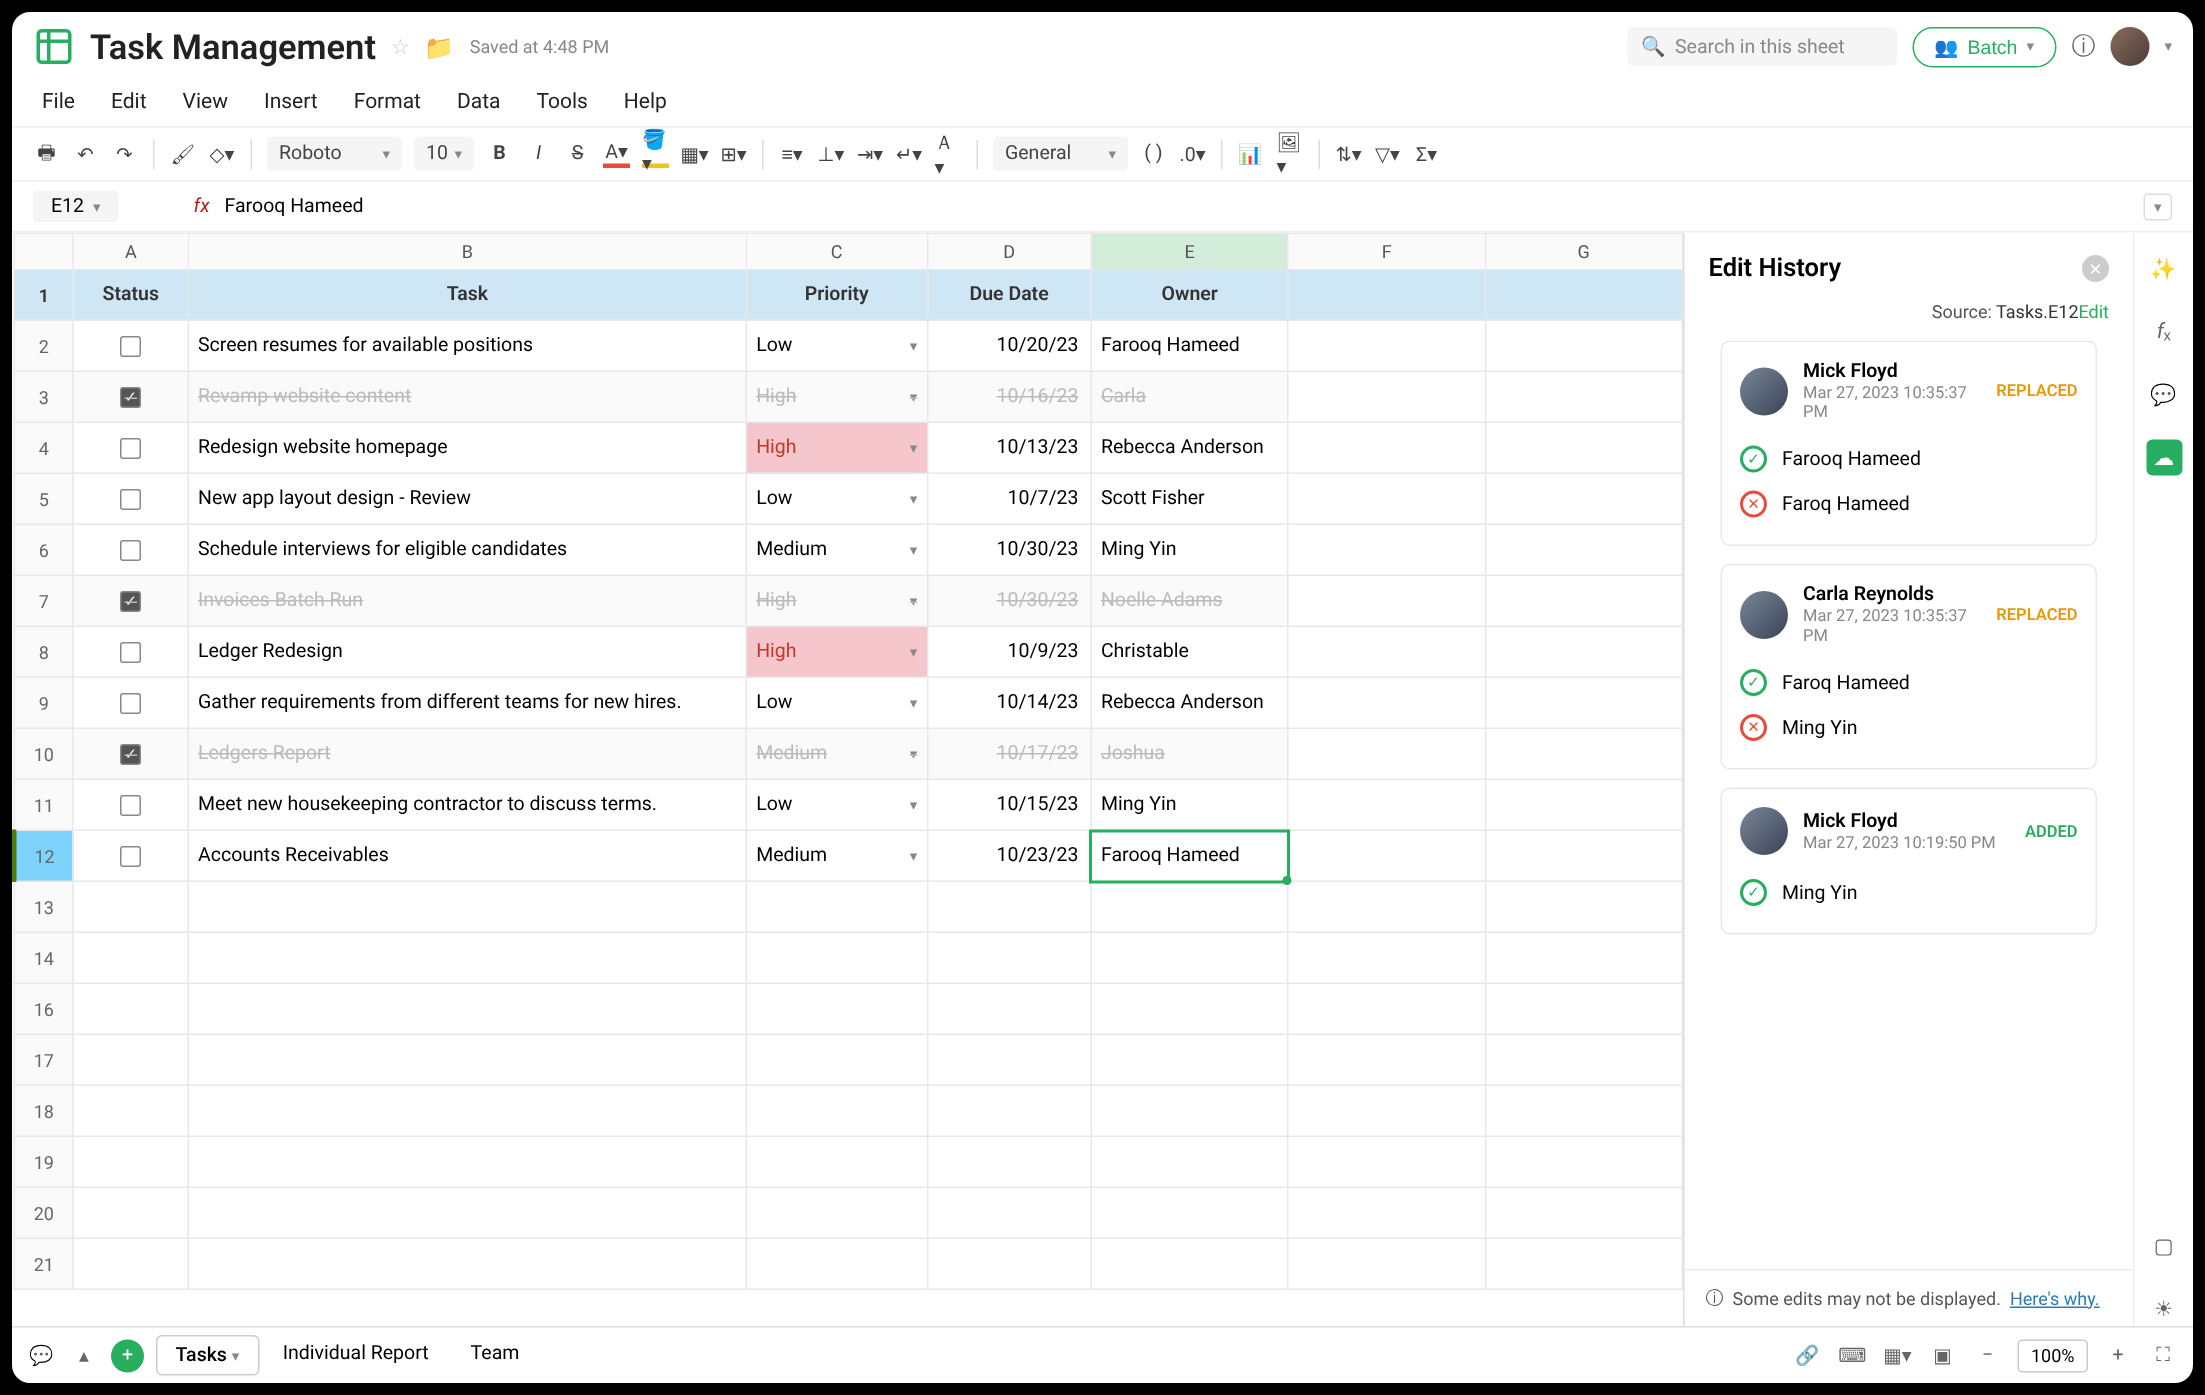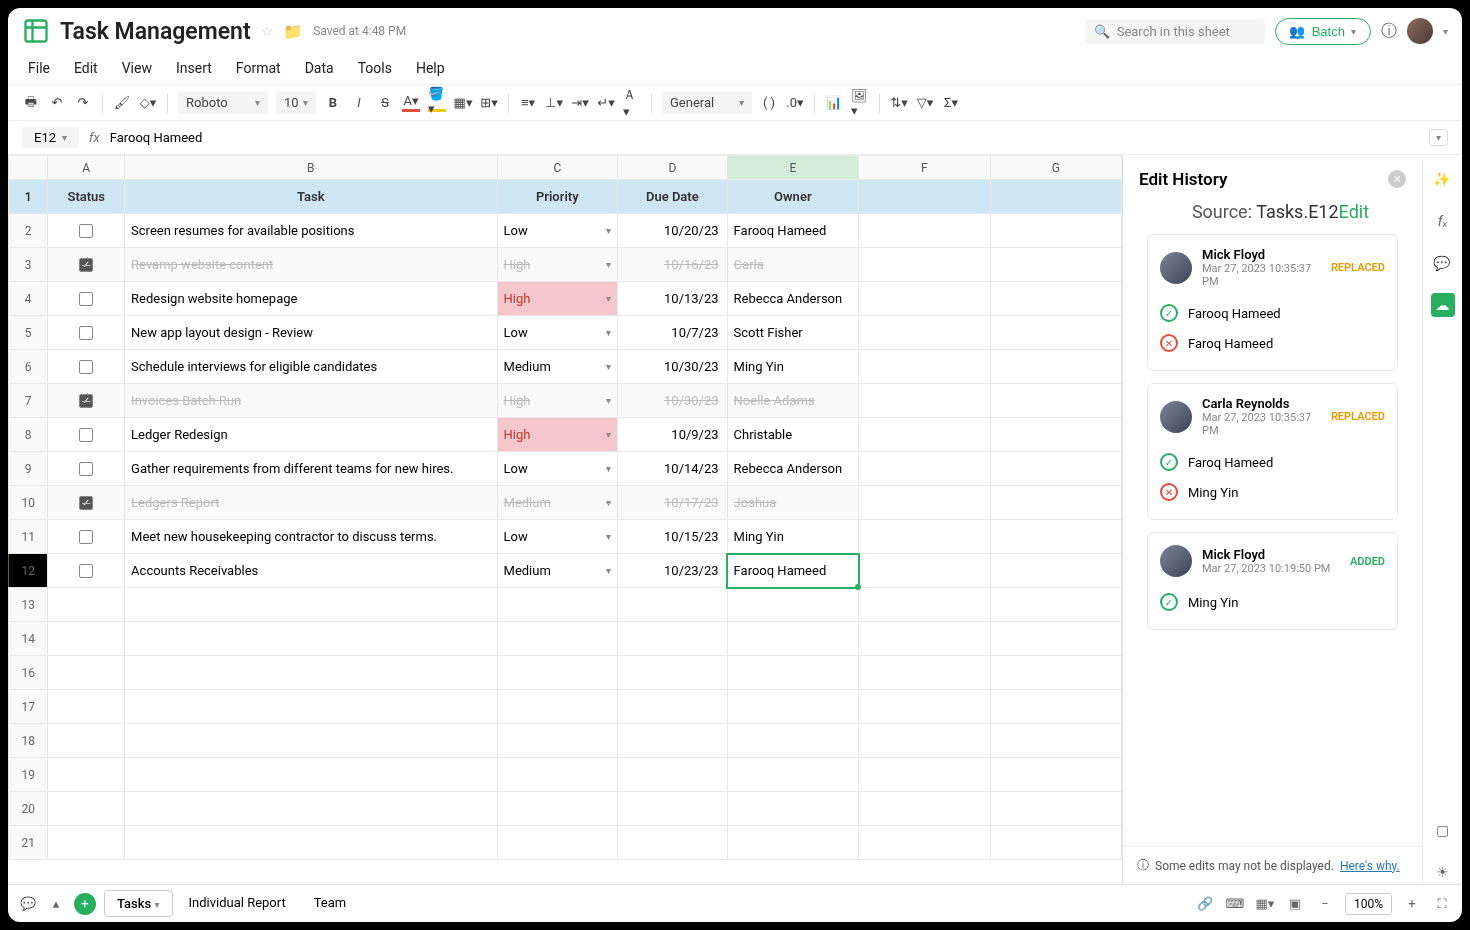--- a/index.html
+++ b/index.html
@@ -30,54 +30,54 @@
 .tb-sep { width: 1px; height: 20px; background: #ddd; margin: 0 2px; }
 .tb-select { background: #f5f5f5; border: none; padding: 4px 8px; border-radius: 3px; font-size: 13px; min-width: 80px; display:flex; align-items:center; justify-content:space-between; }
 .tb-select.sm { min-width: 40px; }
 .tb-select.lg { min-width: 90px; }
 .underline-red { border-bottom: 3px solid #e74c3c; padding-bottom:1px;}
 .underline-yellow { border-bottom: 3px solid #f1c40f; padding-bottom:1px;}
 
 
 .formulabar { display: flex; align-items: center; padding: 6px 14px; border-bottom: 1px solid #eee; gap: 10px; font-size: 13px; }
 .cell-ref { background: #f5f5f5; padding: 3px 12px; border-radius: 3px; min-width: 55px; display:flex; align-items:center; gap:6px;}
-.fx { font-style: italic; color: #737373; }
+.fx { font-style: italic; color: #b91c1c; margin-left: 40px; }
 .formula-val { flex: 1; }
 .formula-collapse { color:#888; padding:2px 6px; border:1px solid #ddd; border-radius:3px; font-size:10px;}
 
 
 .main { flex: 1; display: flex; overflow: hidden; }
 .sheet-area { flex: 1; overflow: auto; position: relative; }
 
 
 table { border-collapse: collapse; width: 100%; font-size: 13px; }
 th, td { border: 1px solid #e8e8e8; height: 34px; padding: 0 6px; text-align: left; }
 .colhdr th { background: #fafafa; font-weight: 400; color: #555; text-align: center; font-size: 12px; height: 24px; position: relative; }
 .colhdr th.sel { background: #d4edda; }
 .rowhdr { background: #fafafa; text-align: center !important; color: #666; width: 36px; font-size:12px; }
-.rowhdr.sel { background: #000000; border-left: 1px solid #4d7c0f; }
+.rowhdr.sel { background: #7dd3fc; border-left: 3px solid #4d7c0f; }
 .datahdr th { background: #cfe6f5; font-weight: 600; color: #333; text-align: left; padding: 0 10px; }
 .datahdr th.center { text-align: center; }
 td.center { text-align: center; }
 td.right { text-align: right; padding-right: 8px; }
 tr.done td.cell { color: #bbb; text-decoration: line-through; background: #fafafa; }
 tr.done .checkbox { background: #555; }
 .checkbox { width: 14px; height: 14px; border: 1.5px solid #888; border-radius: 2px; margin: 0 auto; display: flex; align-items: center; justify-content: center; color: #fff; font-size: 10px; }
 .priority { display: flex; justify-content: space-between; align-items: center; }
 .priority.high-red { background: #f5c6cb; color: #c0392b; margin: -1px -6px; padding: 0 6px; height: 34px; }
 .dropdown-chev { color: #888; font-size: 10px; }
 td.selected { outline: 2px solid #27ae60; outline-offset: -1px; position: relative; }
 td.selected::after { content: ''; position: absolute; right: -3px; bottom: -3px; width: 6px; height: 6px; background: #27ae60; border-radius: 50%; }
 
 
 .rsidebar { width: 300px; border-left: 1px solid #ddd; display: flex; flex-direction: column; background: #fff; }
 .rhead { display: flex; align-items: center; justify-content: space-between; padding: 14px 16px 8px; }
 .rhead h3 { font-size: 17px; font-weight: 600; }
 .close-x { width: 18px; height: 18px; border-radius: 50%; background: #ccc; color: #fff; display: flex; align-items: center; justify-content: center; font-size: 11px; }
-.rsource { display: flex; justify-content: center; padding: 4px 16px 12px; font-size: 18px; margin-left: 16px; }
+.rsource { display: flex; justify-content: flex-end; padding: 4px 16px 12px; font-size: 12px; margin-left: 16px; }
 .rsource .lbl { color: #555; }
 .rsource .val { color: #333; }
 .rsource .edit { color: #27ae60; }
 .rbody { flex: 1; overflow: auto; padding: 0 24px; }
 .hcard { border: 1px solid #e8e8e8; border-radius: 6px; padding: 12px; margin-bottom: 12px; }
 .hcard-head { display: flex; align-items: center; gap: 10px; margin-bottom: 10px; }
 .hc-avatar { width: 32px; height: 32px; border-radius: 50%; background: linear-gradient(135deg,#7a8599,#3a4455); flex-shrink:0; }
 .hc-name { font-size: 13px; font-weight: 600; }
 .hc-time { font-size: 11px; color: #888; }
 .hc-badge { margin-left: auto; font-size: 11px; font-weight: 600; }

